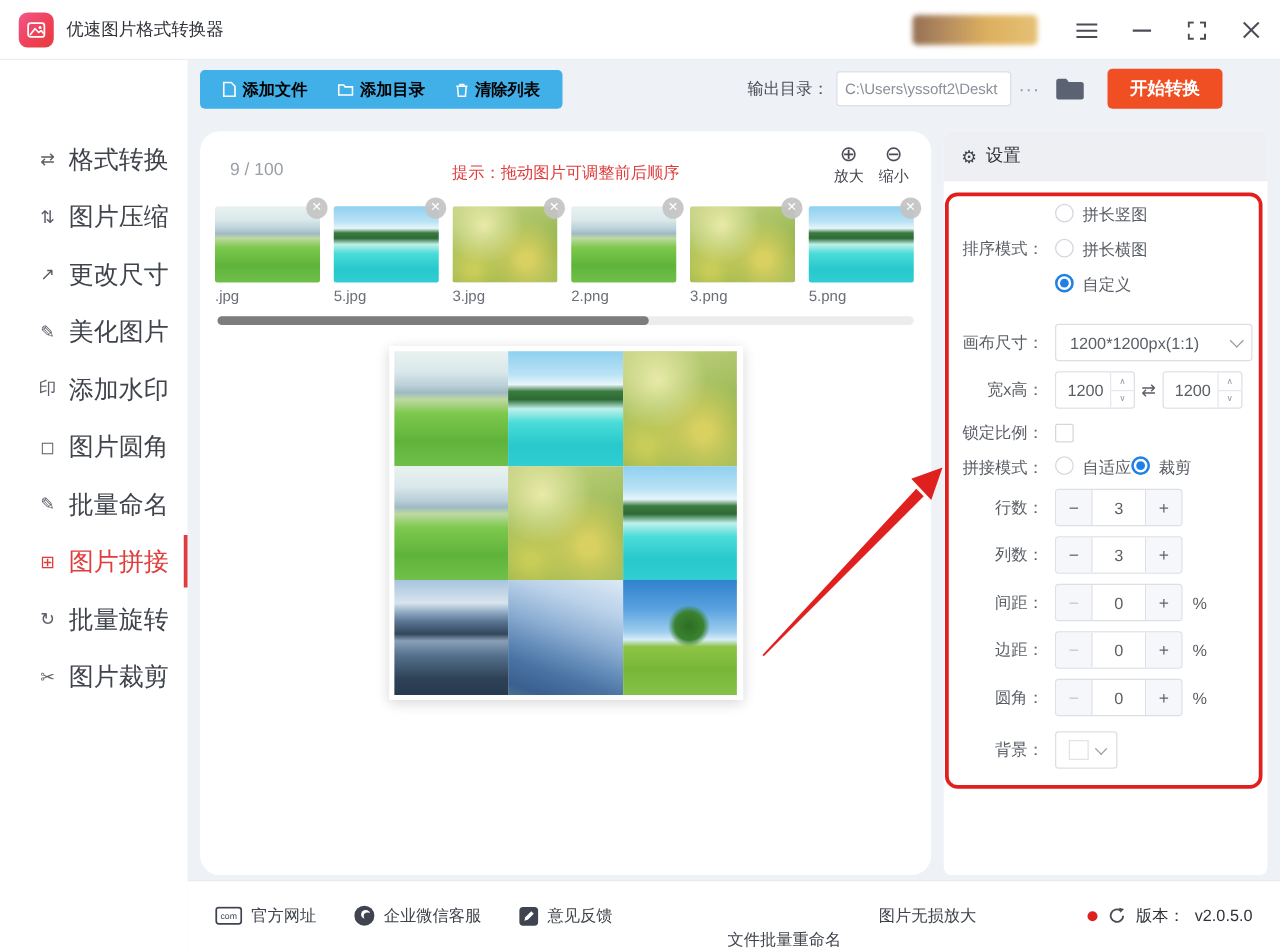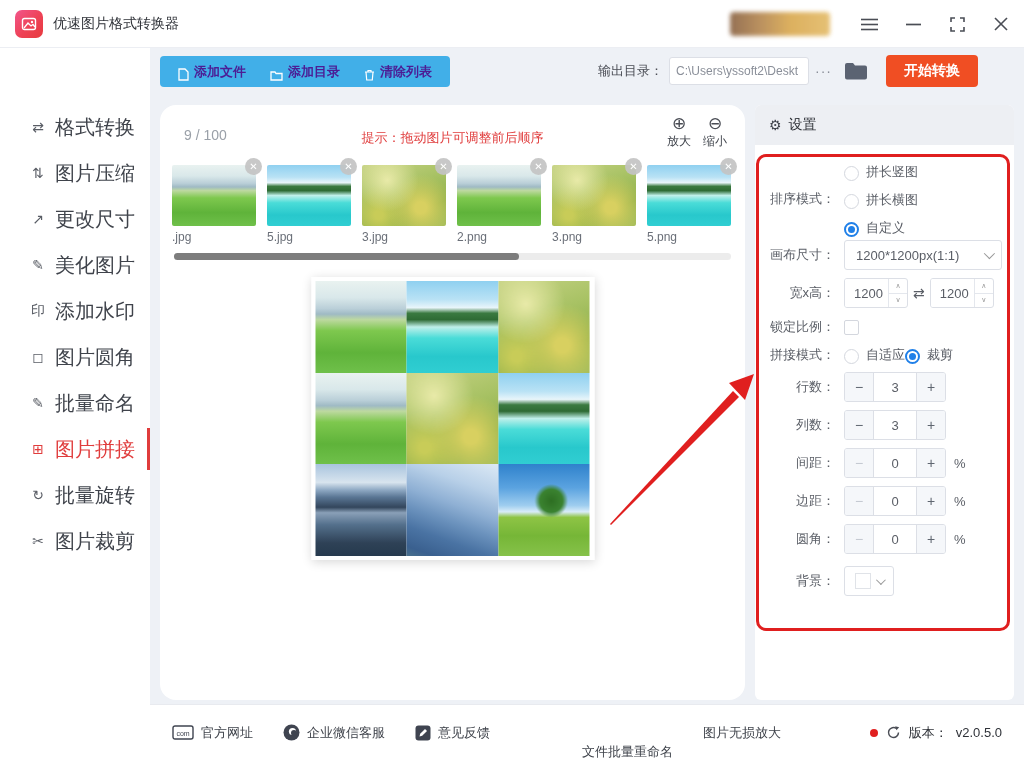--- a/index.html
+++ b/index.html
@@ -21,21 +21,21 @@
   .sidebar { position:absolute; left:0; top:48px; bottom:0; width:150px; background:#fff; padding-top:56px; z-index:10; }
   .side-item { position:relative; height:46px; display:flex; align-items:center; padding-left:28px; cursor:pointer; color:#3f434b; }
   .side-item .glyph { width:20px; font-size:14px; color:#5a5e66; margin-right:7px; text-align:center; flex-shrink:0; }
   .side-item .slbl { font-size:20px; }
   .side-item.active { color:#e03c3c; }
   .side-item.active .glyph, .side-item.active .slbl { color:#e03c3c; }
   .side-item.active::after { content:""; position:absolute; right:0; top:2px; bottom:2px; width:3px; background:#e03c3c; }
 
   
   .btn-group { position:absolute; left:160px; top:56px; height:31px; background:#41afe8; border-radius:4px; display:flex; align-items:center; padding:0 6px; z-index:5; }
-  .bg-btn { display:flex; align-items:flex-end; gap:5px; color:#4c1d95; font-size:13px; font-weight:bold; padding:0 12px; cursor:pointer; }
+  .bg-btn { display:flex; align-items:center; gap:5px; color:#000000; font-size:13px; font-weight:bold; padding:0 12px; cursor:pointer; }
   .out-area { position:absolute; left:598px; top:54px; height:34px; display:flex; align-items:center; z-index:5; }
   .out-label { font-size:13px; color:#4a4d55; }
   .out-input { width:140px; height:28px; margin-left:6px; border:1px solid #dcdfe6; border-radius:3px; background:#fff; font-size:12px; color:#8a8f99; padding:0 6px; font-family:"Liberation Sans","DejaVu Sans",sans-serif; }
   .out-more { margin-left:6px; font-size:14px; color:#8a8f99; letter-spacing:1px; cursor:pointer; }
   .out-folder { margin-left:12px; cursor:pointer; display:flex; }
   .start-btn { margin-left:18px; width:92px; height:32px; background:#f04e23; border:none; border-radius:4px; color:#fff; font-size:14px; font-weight:bold; cursor:pointer; font-family:inherit; }
 
   
   .file-card { position:absolute; left:160px; top:105px; width:585px; height:595px; background:#fff; border-radius:16px; z-index:1; }
   .fc-counter { position:absolute; left:24px; top:22px; font-size:14px; color:#9aa0a8; }
@@ -63,21 +63,21 @@
   .s-tree { background:radial-gradient(circle at 58% 40%,#2d6e22 0%,#3a8230 15%,rgba(58,130,48,0) 22%),linear-gradient(180deg,#2f82cc 0%,#5ba3e0 26%,#9ecdef 45%,#d8ecf8 52%,#8ec445 58%,#76b637 78%,#86c24a 100%); }
 
   
   .set-card { position:absolute; left:755px; top:105px; width:259px; height:595px; background:#fff; border-radius:6px; z-index:1; }
   .set-head { height:40px; background:#edeff3; border-radius:6px 6px 0 0; display:flex; align-items:center; padding-left:14px; gap:7px; }
   .set-head .gear { font-size:14px; color:#3f434b; }
   .set-head .ht { font-size:14px; color:#2f3238; }
   .srow { display:flex; align-items:center; margin:8px 10px 0 10px; }
   .slabel { width:70px; text-align:right; font-size:13px; color:#5a5e66; flex-shrink:0; margin-right:9px; }
   .radio-col { display:flex; flex-direction:column; gap:10px; padding-top:2px; }
-  .radio-item { display:flex; align-items:flex-end; gap:7px; font-size:13px; color:#5a5e66; cursor:pointer; }
+  .radio-item { display:flex; align-items:flex-start; gap:7px; font-size:13px; color:#5a5e66; cursor:pointer; }
   .rdot { width:15px; height:15px; border:1px solid #d4d7de; border-radius:50%; background:#fff; flex-shrink:0; position:relative; }
   .radio-item.checked .rdot { border:2px solid #2080e8; }
   .radio-item.checked .rdot::after { content:""; position:absolute; inset:2px; border-radius:50%; background:#2080e8; }
   .sel { width:158px; height:30px; border:1px solid #dcdfe6; border-radius:3px; background:#fff; display:flex; align-items:center; padding:0 9px 0 11px; font-size:13px; color:#5a5e66; cursor:pointer; }
   .chev { margin-left:auto; width:8px; height:8px; border-right:1.5px solid #999; border-bottom:1.5px solid #999; transform:rotate(45deg) translateY(-2px); }
   .spin { width:64px; height:30px; border:1px solid #dcdfe6; border-radius:3px; background:#fff; display:flex; overflow:hidden; }
   .spin input { width:40px; border:none; outline:none; font-size:13px; color:#5a5e66; padding-left:9px; font-family:inherit; }
   .arrows { margin-left:auto; width:19px; border-left:1px solid #e4e7ed; display:flex; flex-direction:column; }
   .arrows span { flex:1; display:flex; align-items:center; justify-content:center; font-size:7px; color:#999; cursor:pointer; }
   .arrows span + span { border-top:1px solid #e4e7ed; }
@@ -317,21 +317,21 @@
             <span class="rdot"></span>
             <span>拼长横图</span>
           </div>
         <div class="radio-item checked">
             <span class="rdot"></span>
             <span>自定义</span>
           </div>
       </div>
     </div>
 
-    <div class="srow" style="margin-top:3px;">
+    <div class="srow" style="margin-top:22px;">
       <div class="slabel">画布尺寸：</div>
       <div class="sel">
         <span>1200*1200px(1:1)</span>
         <span class="chev"></span>
       </div>
     </div>
 
     <div class="srow">
       <div class="slabel">宽x高：</div>
       <div class="spin">

